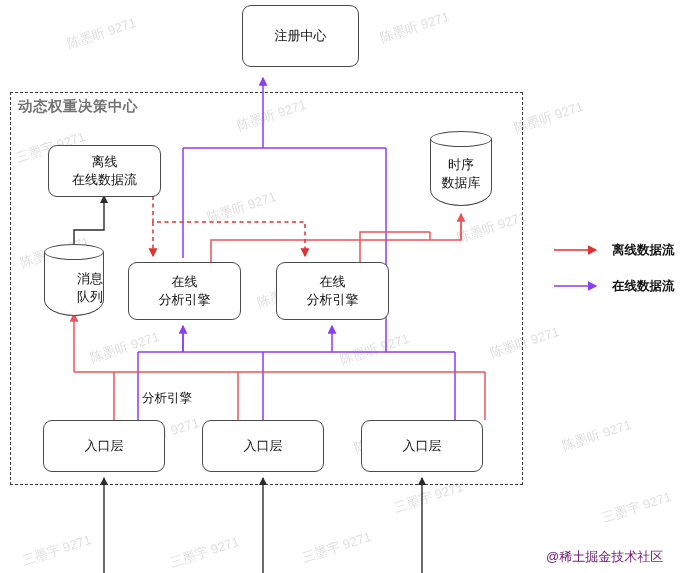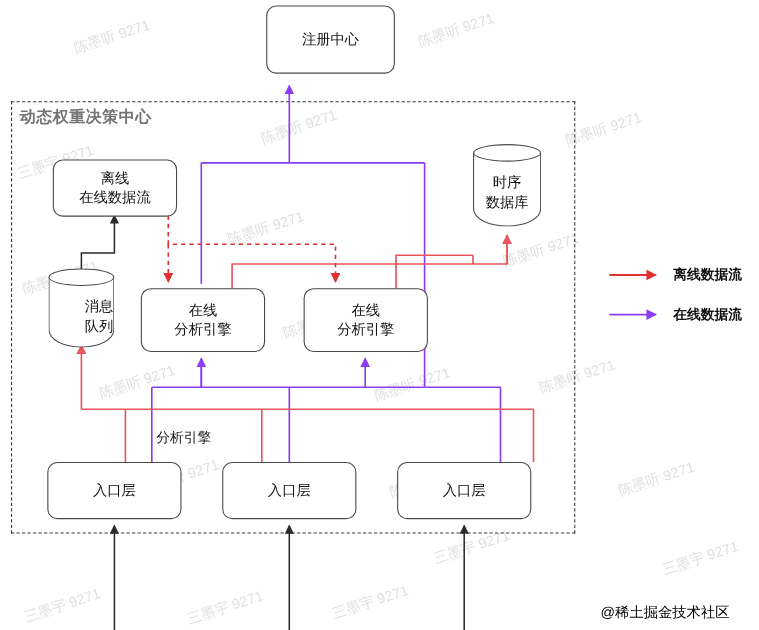--- a/index.html
+++ b/index.html
@@ -25,21 +25,21 @@
     font-family: "Liberation Sans", "DejaVu Sans", sans-serif;
     white-space: nowrap;
     transform: rotate(-18deg);
     transform-origin: left top;
     pointer-events: none;
     user-select: none;
     opacity: .85;
   }
   .wm-brand {
     position: absolute;
-    color: #000000;
+    color: #701a75;
     font-size: 13px;
     white-space: nowrap;
     pointer-events: none;
     user-select: none;
   }
   
   .group-box {
     position: absolute;
     border: 1.5px dashed #3a3a3a;
     box-sizing: border-box;
@@ -253,21 +253,21 @@
 
   <div class="node" style="left:361px; top:420px; width:122px; height:52px;">入口层</div>
 
   <div class="cyl" style="left:44px; top:244px; width:60px; height:80px;">
     <div class="body" style="top:8px; height:64px;"></div>
     <div class="top" style="top:0px;"></div>
     <div class="lbl" style="top:26px;margin-left:32px;">消息
 队列</div>
   </div>
 
-  <div class="cyl" style="left:430px; top:131px; width:62px; height:83px;">
+  <div class="cyl" style="left:430px; top:131px; width:62px; height:83px;font-family:Liberation Mono, monospace;">
     <div class="body" style="top:8px; height:67px;"></div>
     <div class="top" style="top:0px;"></div>
     <div class="lbl" style="top:26px;">时序
 数据库</div>
   </div>
 
   <div class="edge-label" style="left:140px; top:390px;">分析引擎</div>
 
   <div id="legend">
 

